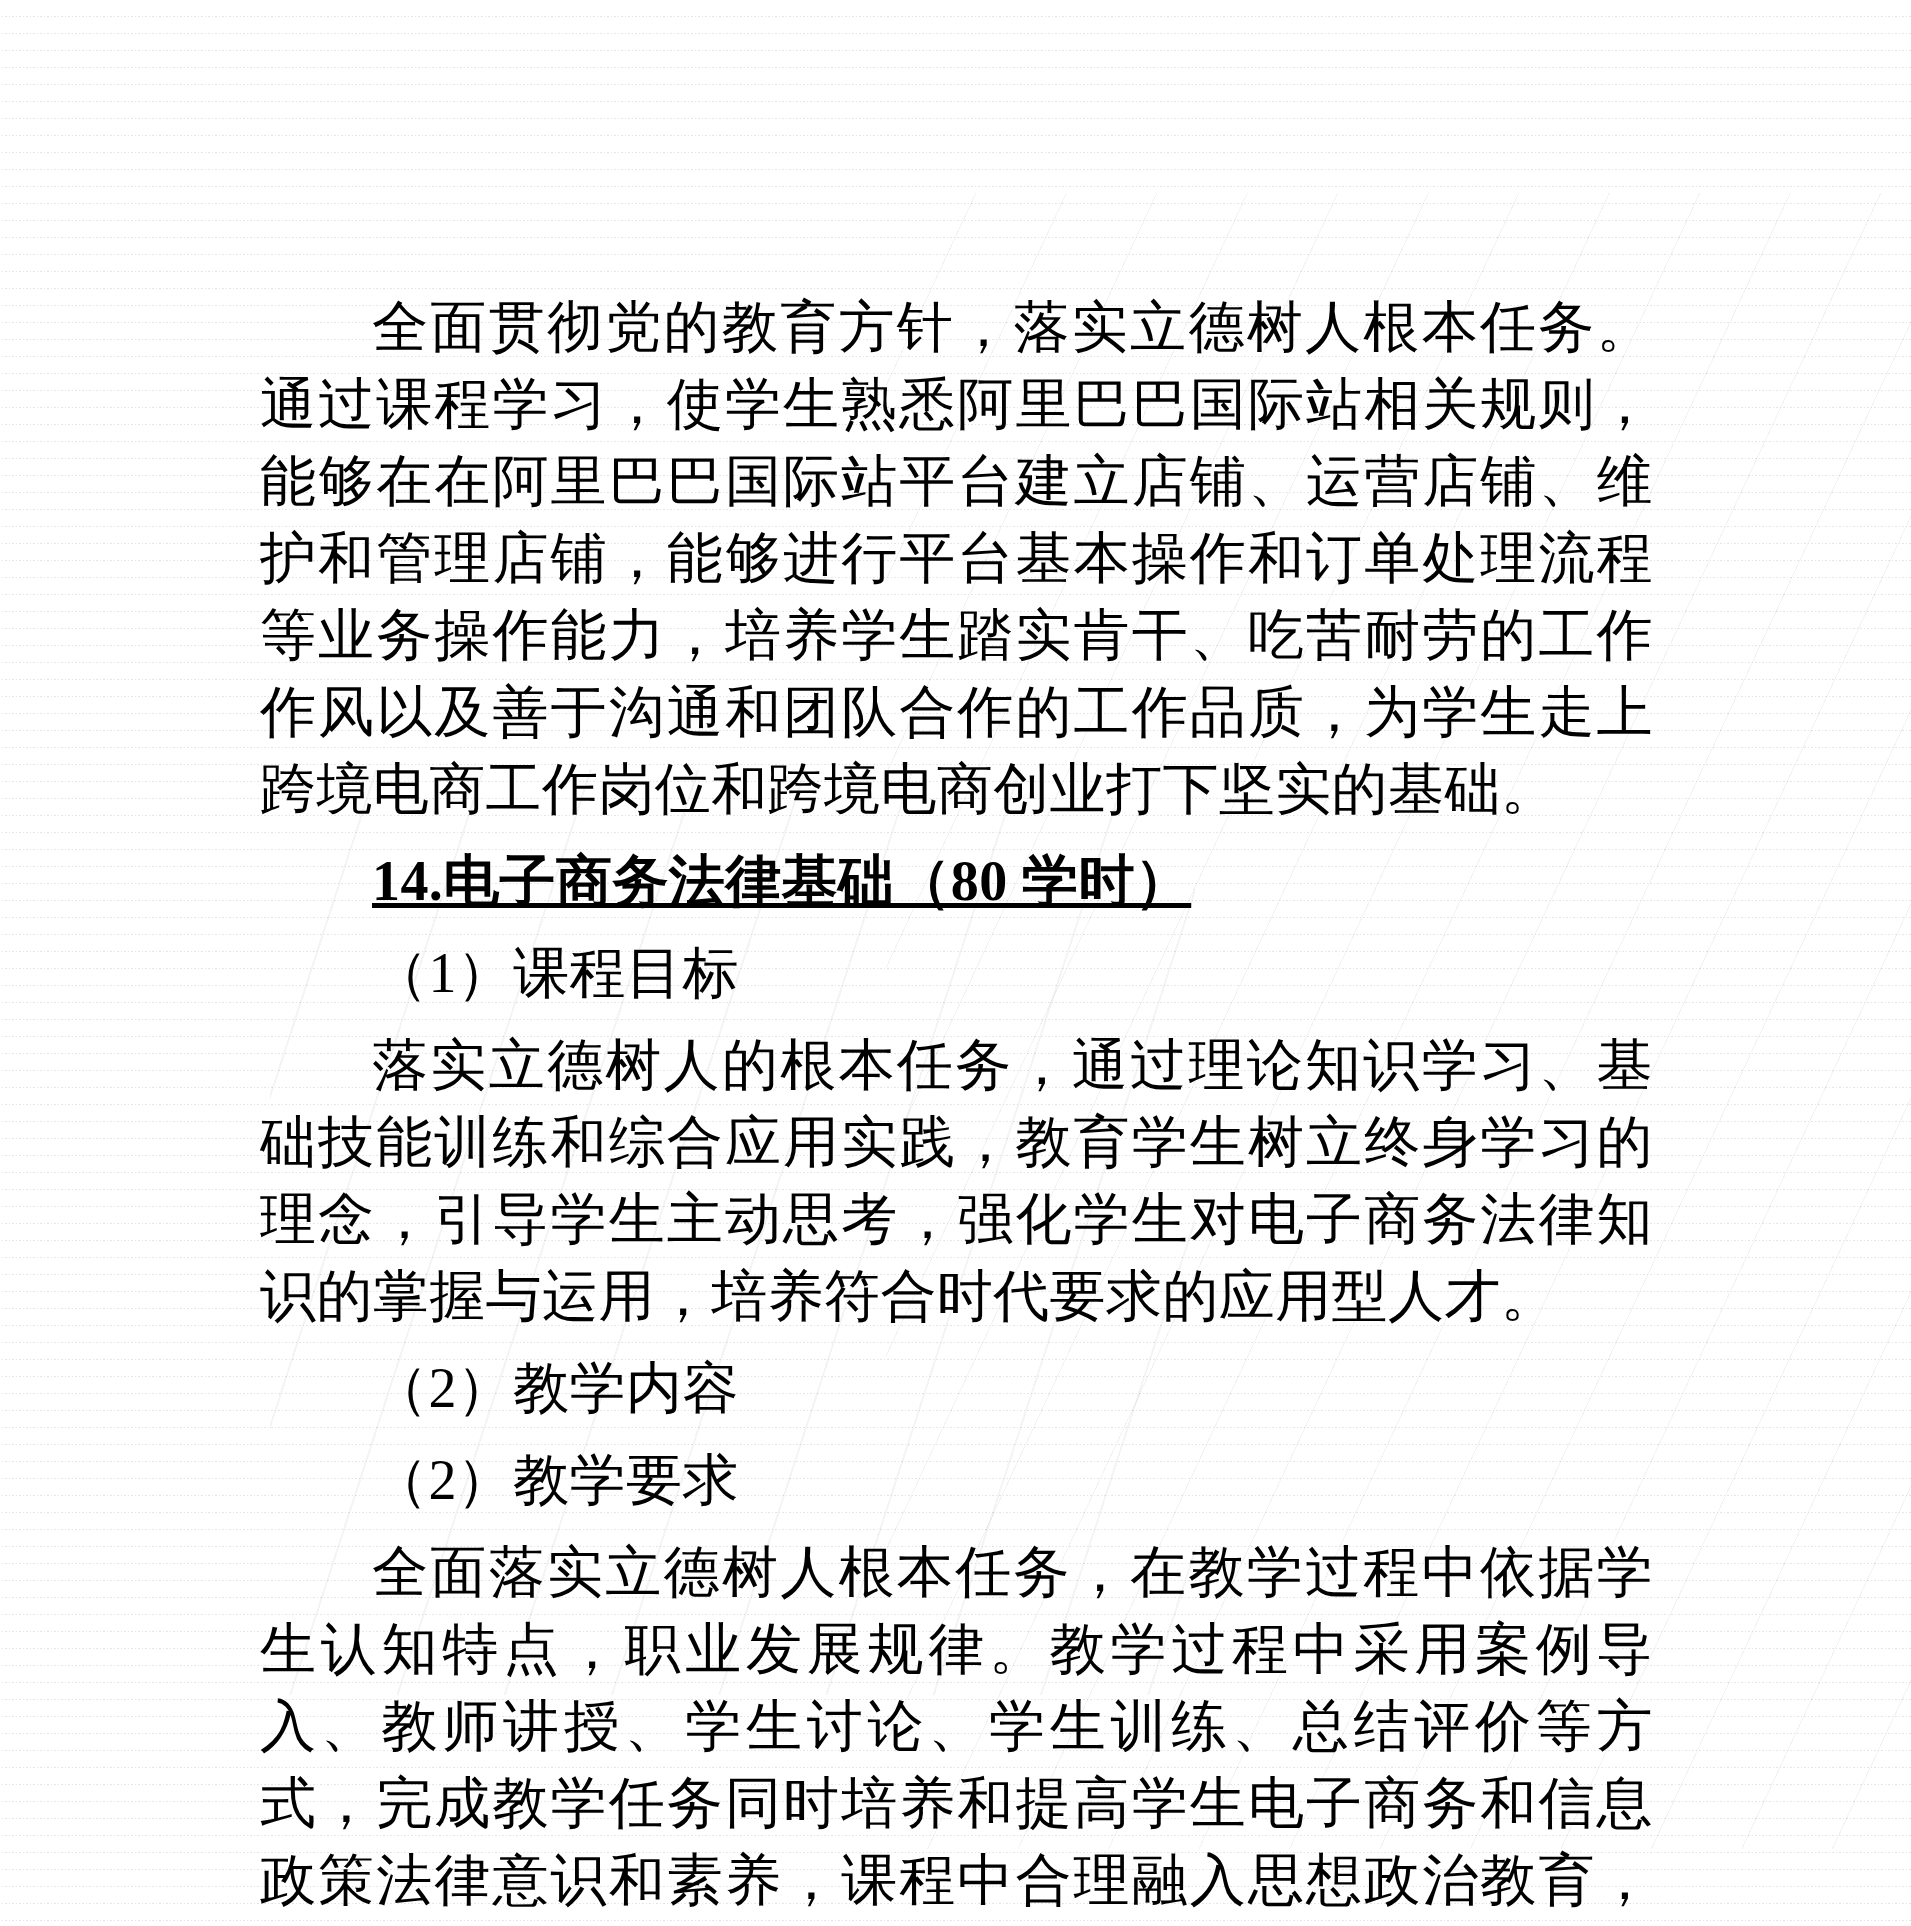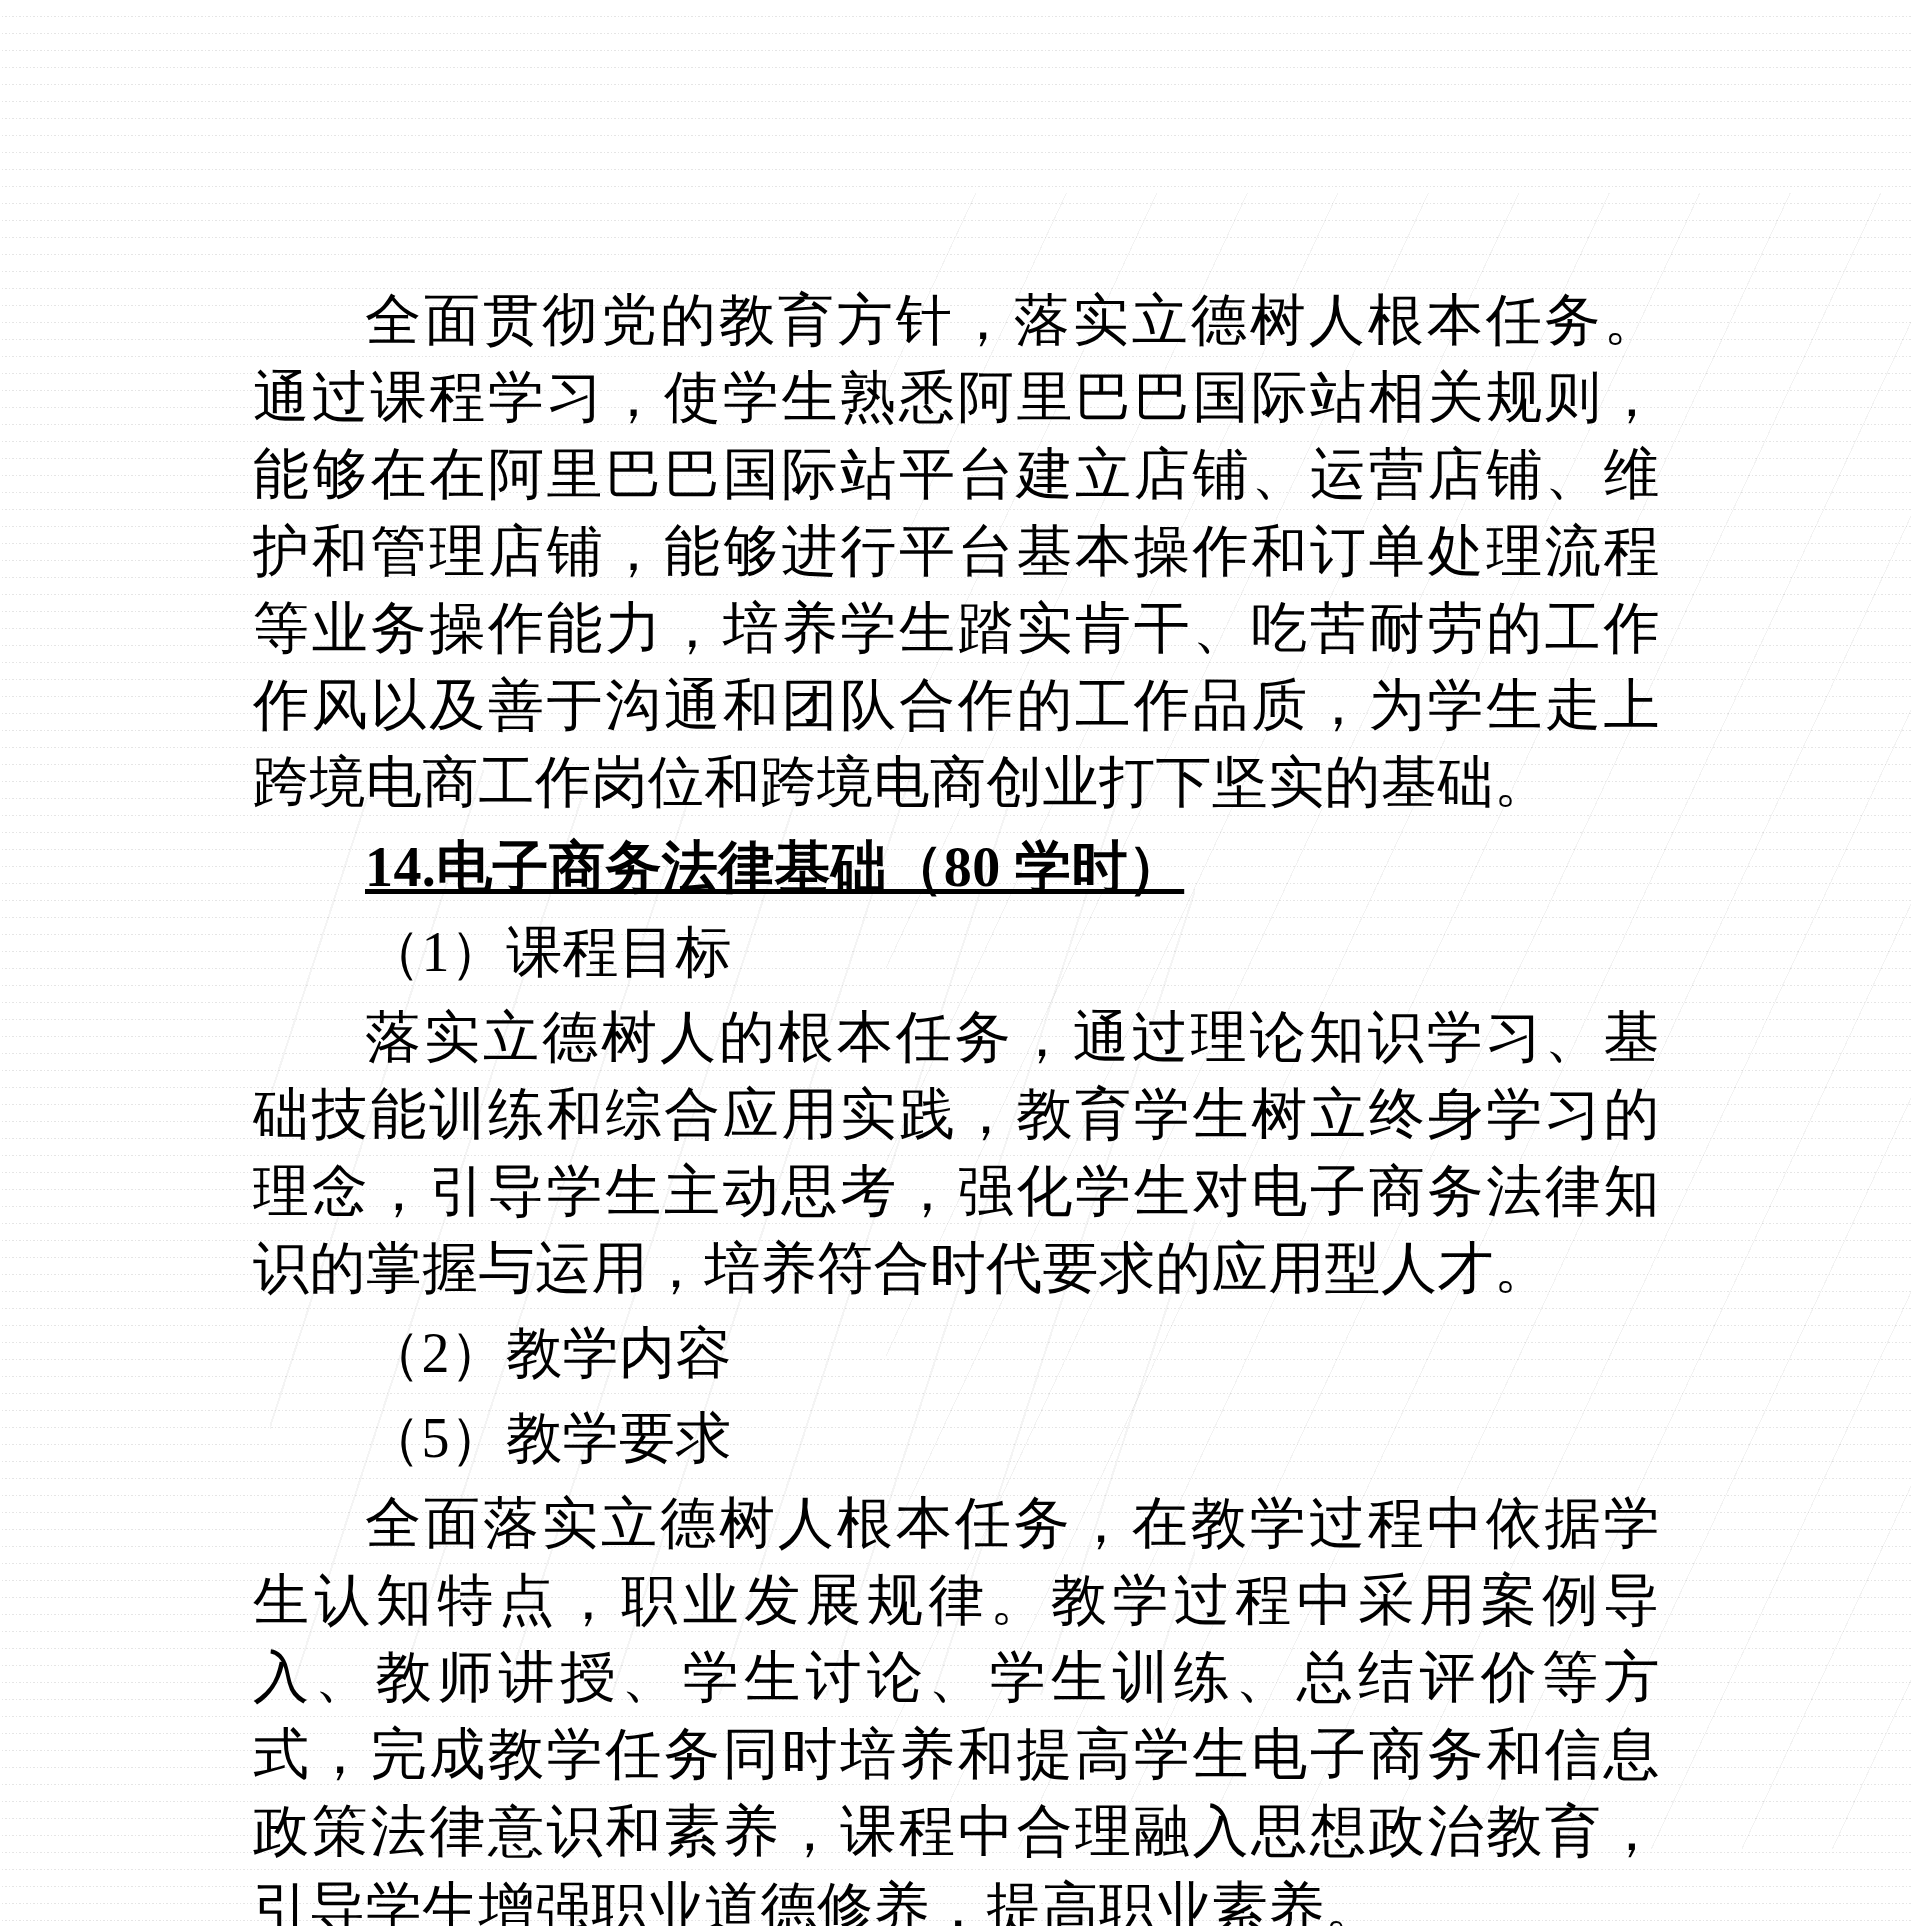--- a/index.html
+++ b/index.html
@@ -44,21 +44,21 @@
     right: 243px;
     top: 274px;
     z-index: 2;
     font-size: 56px;
     line-height: 77px;
     text-align: justify;
     text-justify: inter-ideograph;
     letter-spacing: 0.4px;
   }
   .content p {
-    margin: 8px;
+    margin: 15px;
     padding: 0;
     text-indent: 2em;
   }
   .course-heading {
     font-weight: bold;
     text-decoration: underline;
   }
 </style>
 </head>
 <body>
@@ -75,20 +75,20 @@
 
     <p class="course-heading">14.电子商务法律基础（80 学时）</p>
 
     <p>（1）课程目标</p>
 
     <p>落实立德树人的根本任务，通过理论知识学习、基础技能训练和综合应用实践，教育学生树立终身学习的理念，引导学生主动思考，强化学生对电子商务法律知识的掌握与运用，培养符合时代要求的应用型人才。</p>
 
     <p>（2）教学内容</p>
 
 
-    <p>（5）教学要求</p>
+    <p>（2）教学要求</p>
 
     <p>全面落实立德树人根本任务，在教学过程中依据学生认知特点，职业发展规律。教学过程中采用案例导入、教师讲授、学生讨论、学生训练、总结评价等方式，完成教学任务同时培养和提高学生电子商务和信息政策法律意识和素养，课程中合理融入思想政治教育，引导学生增强职业道德修养，提高职业素养。</p>
 
   </main>
 
 </div>
 
 
 </body></html>

